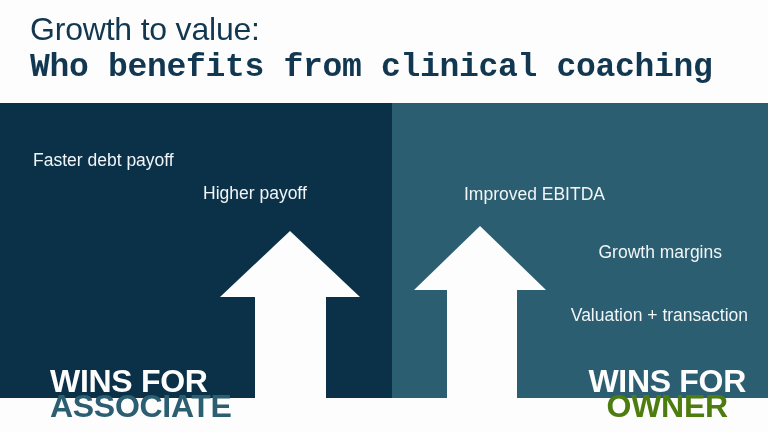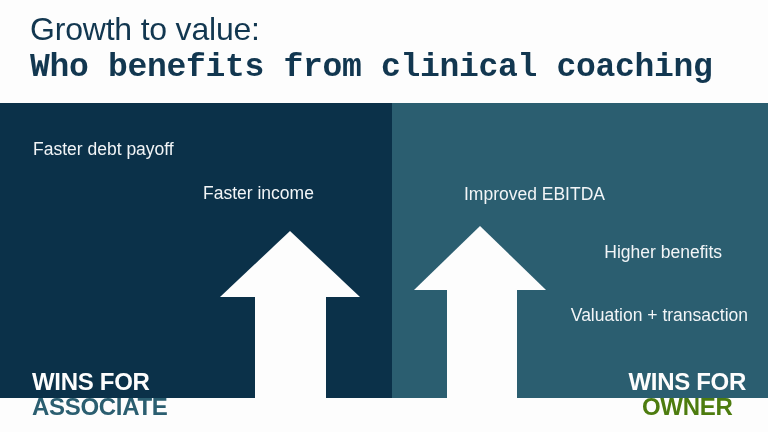--- a/index.html
+++ b/index.html
@@ -75,21 +75,21 @@
   .benefit {
     position: absolute;
     color: #f2f5f7;
     font-size: 17.5px;
     font-weight: 400;
     line-height: 1;
     white-space: nowrap;
   }
 
   
-  .b-l0 { left: 33px;  top: 141px; }
+  .b-l0 { left: 33px;  top: 152px; }
   .b-l1 { left: 203px; top: 185px; }
   .b-l2 { left: 34px;  top: 231px; }
   .b-l3 { left: 29px;  top: 304px; }
 
   
   .b-r0 { right: 24px;  top: 144px; }
   .b-r1 { right: 163px; top: 186px; }
   .b-r2 { right: 46px;  top: 244px; }
   .b-r3 { right: 20px;  top: 307px; }
 
@@ -134,24 +134,25 @@
     left: 447px;
     top: 288px;
     width: 70px;
     height: 144px;
   }
 
   
   .wins {
     position: absolute;
     font-weight: 700;
-    font-size: 24px;
+    font-size: 32px;
     letter-spacing: -0.3px;
     line-height: 25px;
     text-transform: uppercase;
+    margin-left: 18px;
   }
   .wins-left {
     left: 32px;
     top: 369px;
     text-align: left;
   }
   .wins-right {
     right: 22px;
     top: 369px;
     text-align: right;
@@ -187,24 +188,24 @@
     <div class="arrow-head"></div>
     <div class="arrow-shaft"></div>
   </div>
 
   <div class="arrow arrow-right">
     <div class="arrow-head"></div>
     <div class="arrow-shaft"></div>
   </div>
 
   <div class="benefit b-l0">Faster debt payoff</div>
-  <div class="benefit b-l1">Faster income</div>
+  <div class="benefit b-l1">Higher payoff</div>
 
   <div class="benefit b-r1">Improved EBITDA</div>
-  <div class="benefit b-r2">Higher benefits</div>
+  <div class="benefit b-r2">Growth margins</div>
   <div class="benefit b-r3">Valuation + transaction</div>
 
   <div class="wins wins-left">
     <span class="wins-top">WINS FOR</span>
     <span class="wins-bottom">ASSOCIATE</span>
   </div>
 
   <div class="wins wins-right">
     <span class="wins-top">WINS FOR</span>
     <span class="wins-bottom">OWNER</span>

